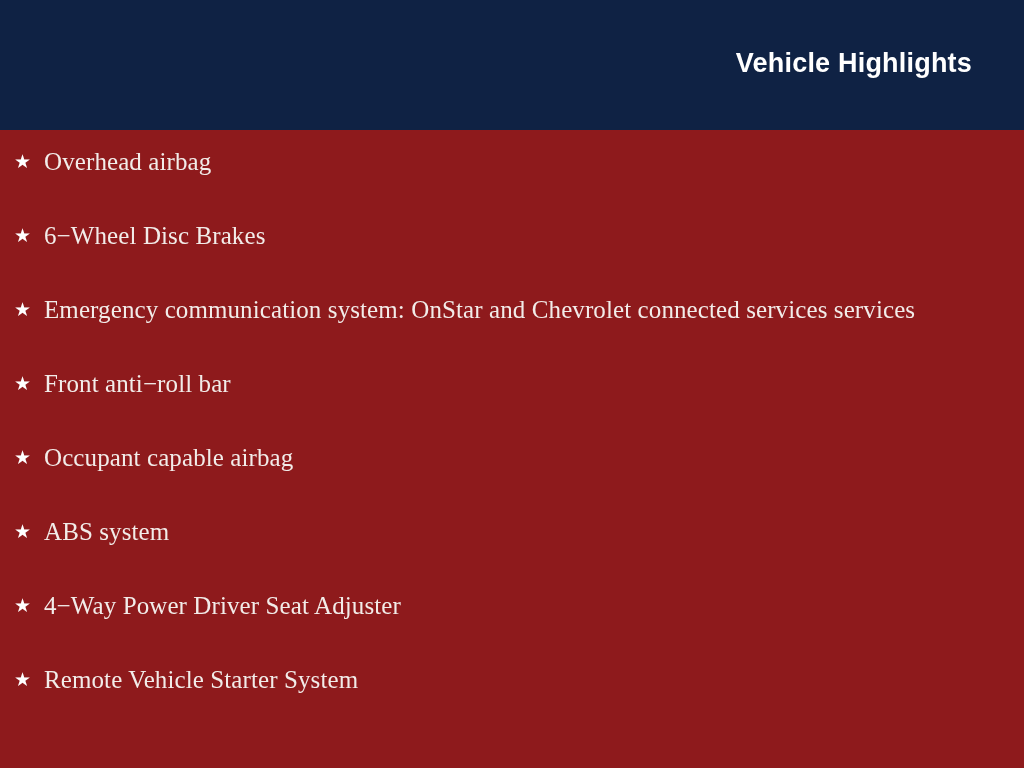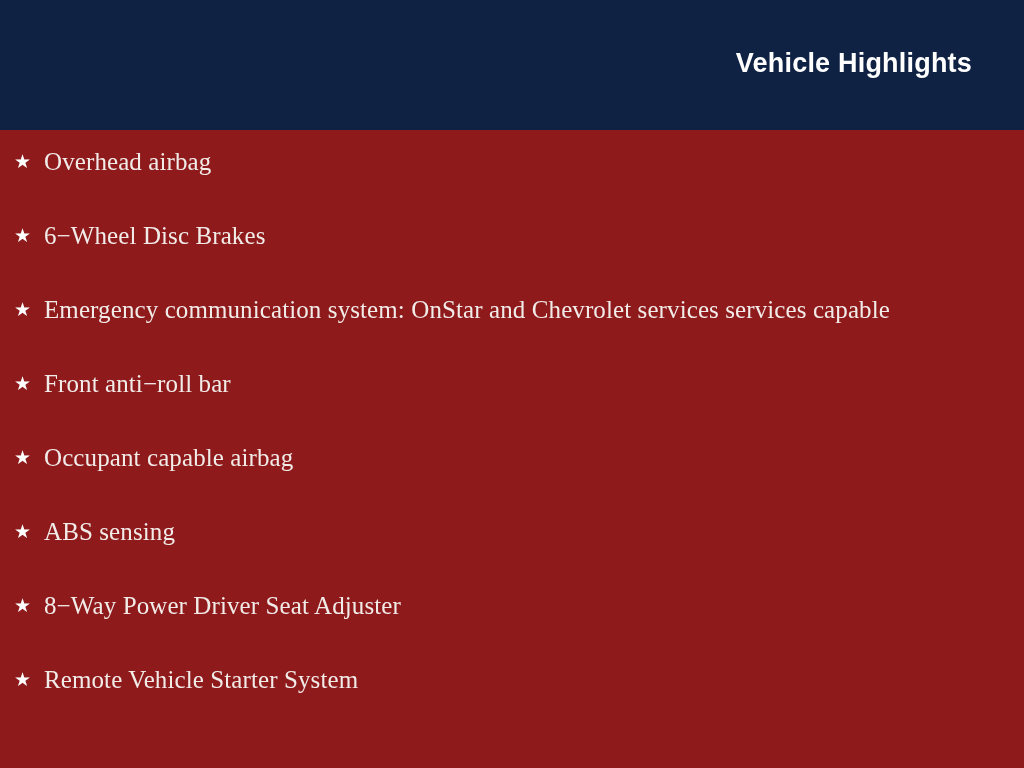--- a/index.html
+++ b/index.html
@@ -102,41 +102,41 @@
         <span class="highlight-text">Overhead airbag</span>
       </li>
 
       <li class="highlight-item">
         <span class="bullet-star">★</span>
         <span class="highlight-text">6−Wheel Disc Brakes</span>
       </li>
 
       <li class="highlight-item">
         <span class="bullet-star">★</span>
-        <span class="highlight-text">Emergency communication system: OnStar and Chevrolet services services capable</span>
+        <span class="highlight-text">Emergency communication system: OnStar and Chevrolet connected services services</span>
       </li>
 
       <li class="highlight-item">
         <span class="bullet-star">★</span>
         <span class="highlight-text">Front anti−roll bar</span>
       </li>
 
       <li class="highlight-item">
         <span class="bullet-star">★</span>
         <span class="highlight-text">Occupant capable airbag</span>
       </li>
 
       <li class="highlight-item">
         <span class="bullet-star">★</span>
-        <span class="highlight-text">ABS sensing</span>
+        <span class="highlight-text">ABS system</span>
       </li>
 
       <li class="highlight-item">
         <span class="bullet-star">★</span>
-        <span class="highlight-text">8−Way Power Driver Seat Adjuster</span>
+        <span class="highlight-text">4−Way Power Driver Seat Adjuster</span>
       </li>
 
       <li class="highlight-item">
         <span class="bullet-star">★</span>
         <span class="highlight-text">Remote Vehicle Starter System</span>
       </li>
 
     </ul>
   </div>
 

